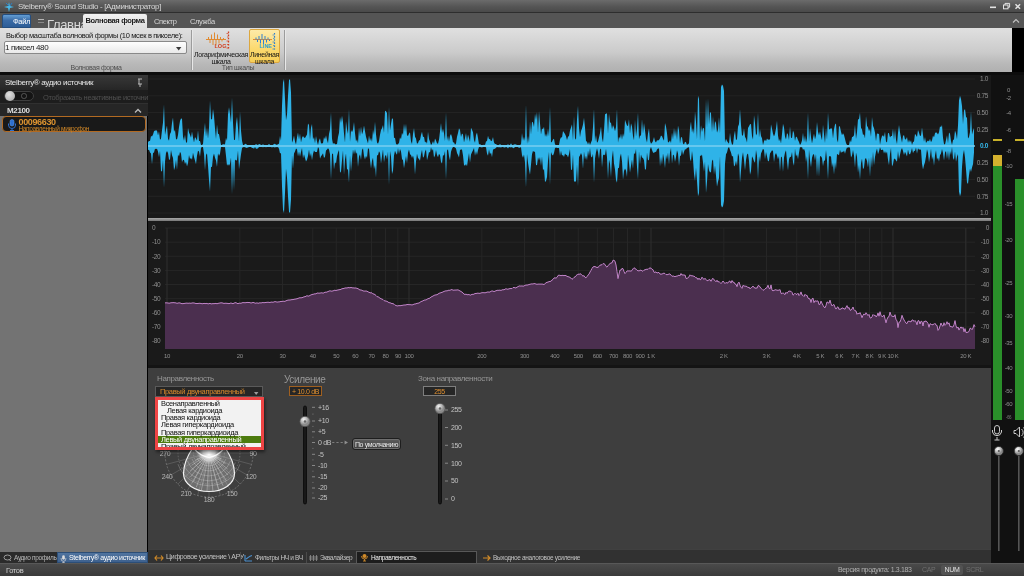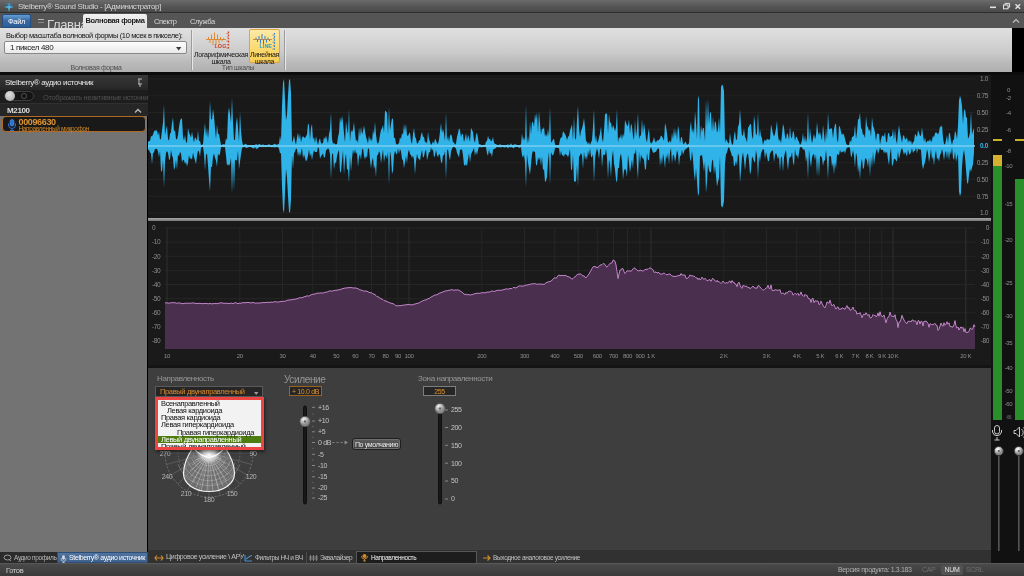--- a/index.html
+++ b/index.html
@@ -12,34 +12,34 @@
     </svg>
 <div class="ab" style="left:18px;top:1.5px;font-size:8px;color:#d6d6d6">Stelberry® Sound Studio - [Администратор]</div>
 <svg class="ab" style="left:985px;top:0" width="39" height="13" viewBox="0 0 39 13">
 <rect x="5" y="6.5" width="6" height="1.6" fill="#e2e2e2"></rect>
 <rect x="18.5" y="5" width="4.5" height="3.8" fill="none" stroke="#e2e2e2" stroke-width="1"></rect>
 <path d="M20 5v-1.6h4.6v3.8h-1.6" fill="none" stroke="#e2e2e2" stroke-width="1"></path>
 <path d="M30.5 4.3l4.6 4.4M35.1 4.3l-4.6 4.4" stroke="#e2e2e2" stroke-width="1.5"></path>
 </svg>
   </div>
 <div class="ab" style="left:0;top:13px;width:1024px;height:15px;background:#555">
-<div class="ab" style="left:2px;top:1px;width:29px;height:14px;background:linear-gradient(#639ed4,#3a6ba6 45%,#2d5d97);border:1px solid #244e80;border-radius:2px 2px 0 0;color:#fff;font-size:7.5px;text-align:center;line-height:13px">Файл</div>
+<div class="ab" style="left:2px;top:1px;width:29px;height:14px;background:linear-gradient(#639ed4,#3a6ba6 45%,#2d5d97);border:1px solid #244e80;border-radius:2px 2px 0 0;color:#fff;font-size:7.5px;text-align:right;line-height:13px">Файл</div>
 <div class="ab" style="left:38px;top:6px;width:5.5px;height:1.3px;background:#b5b5b5"></div>
 <div class="ab" style="left:38px;top:9px;width:5.5px;height:1.3px;background:#8a8a8a"></div>
 <div class="ab" style="left:47px;top:4px;font-size:13px;color:#d8d8d8">Главная</div>
 <div class="ab" style="left:83px;top:1px;width:64px;height:14px;background:linear-gradient(#f2f2f2,#dedede);border-radius:2px 2px 0 0;color:#1b1b1b;font-size:7.5px;text-align:center;line-height:14px;font-weight:bold;white-space:nowrap">Волновая форма</div>
 <div class="ab" style="left:154px;top:4px;font-size:7.5px;color:#d8d8d8">Спектр</div>
 <div class="ab" style="left:190px;top:4px;font-size:7.5px;color:#d8d8d8">Служба</div>
 <svg class="ab" style="left:1012px;top:5px" width="8" height="6">
       <path d="M1 4.5l3-3l3 3" fill="none" stroke="#c4c4c4" stroke-width="1.1"></path>
     </svg>
 </div>
 <div class="ab" style="left:0;top:28px;width:1012px;height:44px;background:linear-gradient(#e0e0e0,#cbcbcb 55%,#b9b9b9 80%,#b0b0b0)">
 <div class="ab" style="left:6px;top:3px;font-size:7.5px;color:#141414">Выбор масштаба волновой формы (10 мсек в пикселе):</div>
-<div class="ab" style="left:4px;top:13px;width:183px;height:13px;background:linear-gradient(#fefefe,#e9e9e9);border:1px solid #898989;border-radius:2px;font-size:8px;color:#1a1a1a;line-height:11px;padding-left:5px">1 пиксел 480<svg class="ab" style="right:4px;top:4.5px" width="6" height="4">
+<div class="ab" style="left:4px;top:13px;width:183px;height:13px;background:linear-gradient(#fefefe,#e9e9e9);border:1px solid #898989;border-radius:2px;font-size:8px;color:#1a1a1a;line-height:11px;">1 пиксел 480<svg class="ab" style="right:4px;top:4.5px" width="6" height="4">
         <path d="M0 0l2.7 3.4L5.4 0Z" fill="#3a3a3a"></path>
       </svg></div>
 <div class="ab" style="left:0;top:36px;width:192px;text-align:center;font-size:7px;color:#4e4e4e">Волновая форма</div>
 <div class="ab" style="left:191px;top:2px;width:1px;height:40px;background:#9c9c9c"></div>
 <div class="ab" style="left:192px;top:2px;width:1px;height:40px;background:#e8e8e8"></div>
 <svg class="ab" style="left:206px;top:3px" width="26" height="19" viewBox="0 0 26 19">
 <path d="M0 8.5h20" stroke="#e08a30" stroke-width="1"></path>
 <path d="M2.5 8.5v-2.5M4 8.5v3.5M5.5 8.5v-5M7 8.5v5.5M8.5 8.5v-7M10 8.5v6M11.5 8.5v-5M13 8.5v4M14.5 8.5v-2.5M16 8.5v2M17.5 8.5v-1.5" stroke="#e08a30" stroke-width="1"></path>
 <text x="8.5" y="16.5" font-size="5.5" font-weight="bold" fill="#d23c1e" font-family="Liberation Sans" letter-spacing="0">LOG</text>
 <path d="M22.5 0.5v18" stroke="#d24020" stroke-width="1.3" stroke-dasharray="1.6 1.5"></path>
@@ -299,21 +299,21 @@
     </svg>
 <div class="ab" style="left:9px;top:6px;font-size:8px;color:#979797">Направленность</div>
 <div class="ab" style="left:7px;top:18px;width:108px;height:11px;background:#262626;border:1px solid #5a5a5a;font-size:7.5px;color:#d6892b;line-height:9.5px;padding-left:4px">Правый двунаправленный<svg class="ab" style="right:3px;top:4.5px" width="5" height="4">
         <path d="M0 0l2.2 3L4.4 0Z" fill="#9a9a9a"></path>
       </svg></div>
 <div class="ab" style="left:7px;top:28.5px;width:109px;height:53.2px;background:#f2f2f2;border:3px solid #ef4444;font-size:7.5px;overflow:hidden;box-shadow:1px 2px 3px rgba(0,0,0,0.5)">
       <div style="height:7.3px;line-height:7.4px;padding-left:3px;color:#111;white-space:nowrap">Всенаправленный</div>
       <div style="height:7.3px;line-height:7.4px;padding-left:9px;color:#111;white-space:nowrap">Левая кардиоида</div>
       <div style="height:7.3px;line-height:7.4px;padding-left:3px;color:#111;white-space:nowrap">Правая кардиоида</div>
       <div style="height:7.3px;line-height:7.4px;padding-left:3px;color:#111;white-space:nowrap">Левая гиперкардиоида</div>
-      <div style="height:7.3px;line-height:7.4px;padding-left:19px;color:#111;white-space:nowrap">Правая гиперкардиоида</div>
+      <div style="height:7.3px;line-height:7.4px;padding-left:3px;color:#111;white-space:nowrap">Правая гиперкардиоида</div>
       <div style="height:7.3px;line-height:7.4px;padding-left:3px;background:#4d7c0f;color:#fff;white-space:nowrap">Левый двунаправленный</div>
       <div style="height:7.3px;line-height:7.4px;padding-left:3px;color:#111;white-space:nowrap">Правый двунаправленный</div>
     </div>
 <div class="ab" style="left:136px;top:6px;font-size:10px;color:#979797">Усиление</div>
 <div class="ab" style="left:141px;top:18px;width:33px;height:10px;background:#262626;border:1px solid #a06020;font-size:7px;color:#e09030;text-align:center;line-height:9px">+ 10.0 dB</div>
 <svg class="ab" style="left:0;top:0" width="320" height="181" viewBox="0 0 320 181">
 <defs>
         <radialGradient id="knob" cx="0.38" cy="0.3">
           <stop offset="0" stop-color="#f2f2f2"></stop>
           <stop offset="0.55" stop-color="#bdbdbd"></stop>

